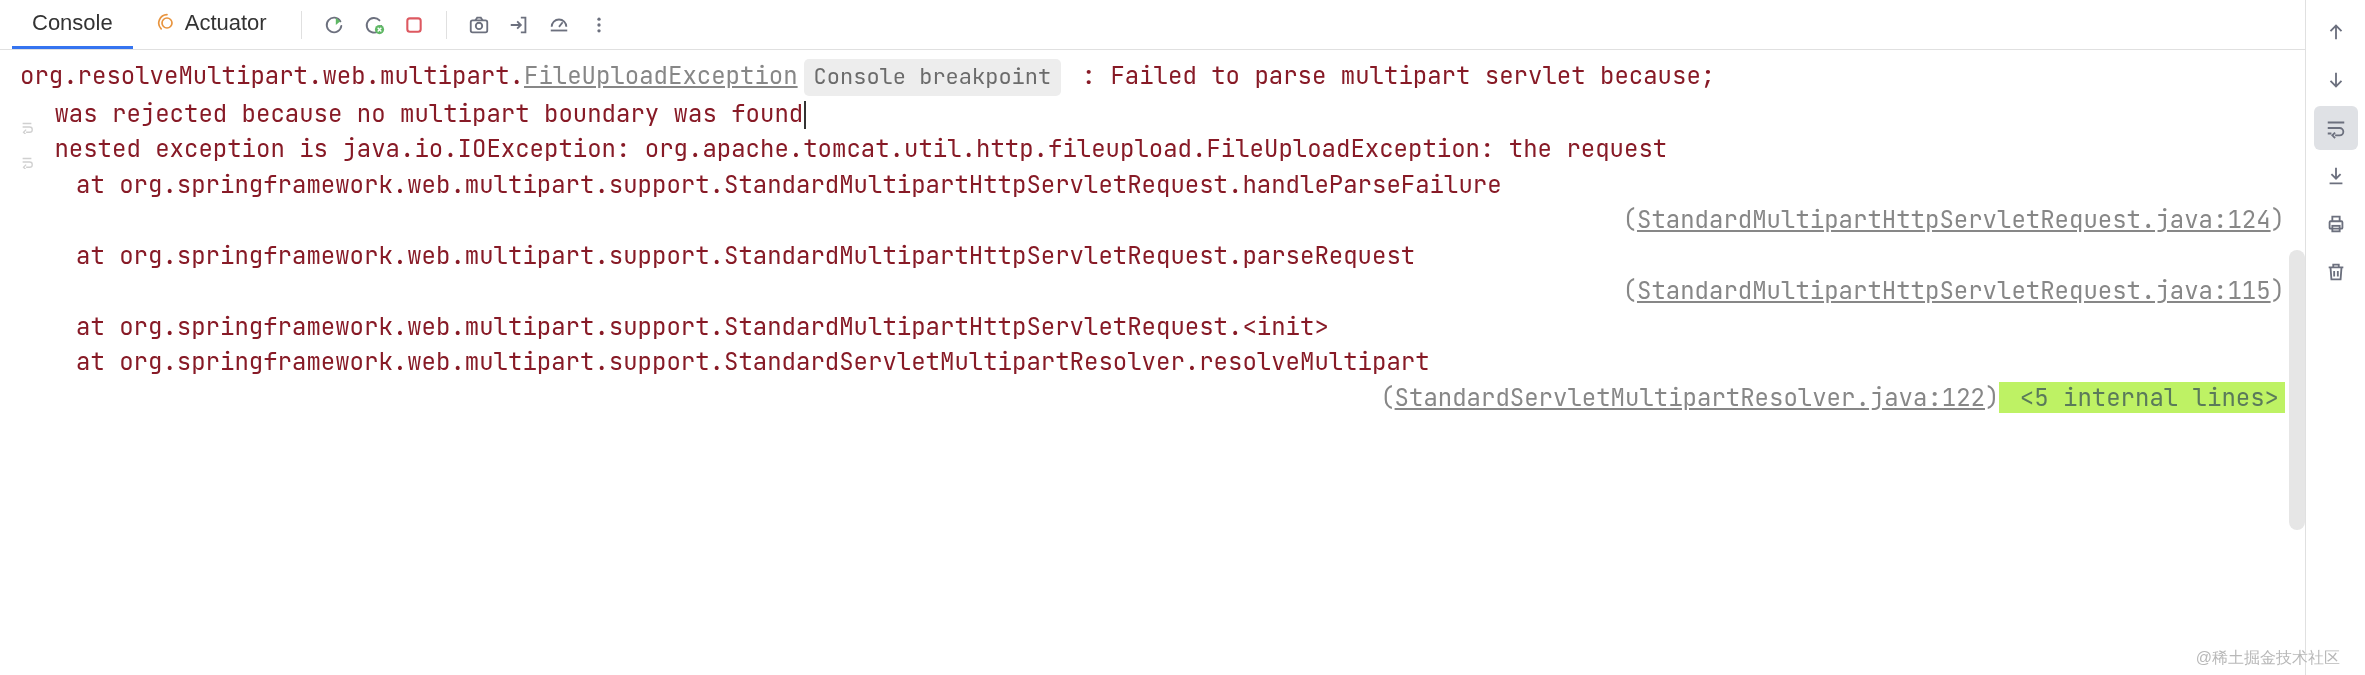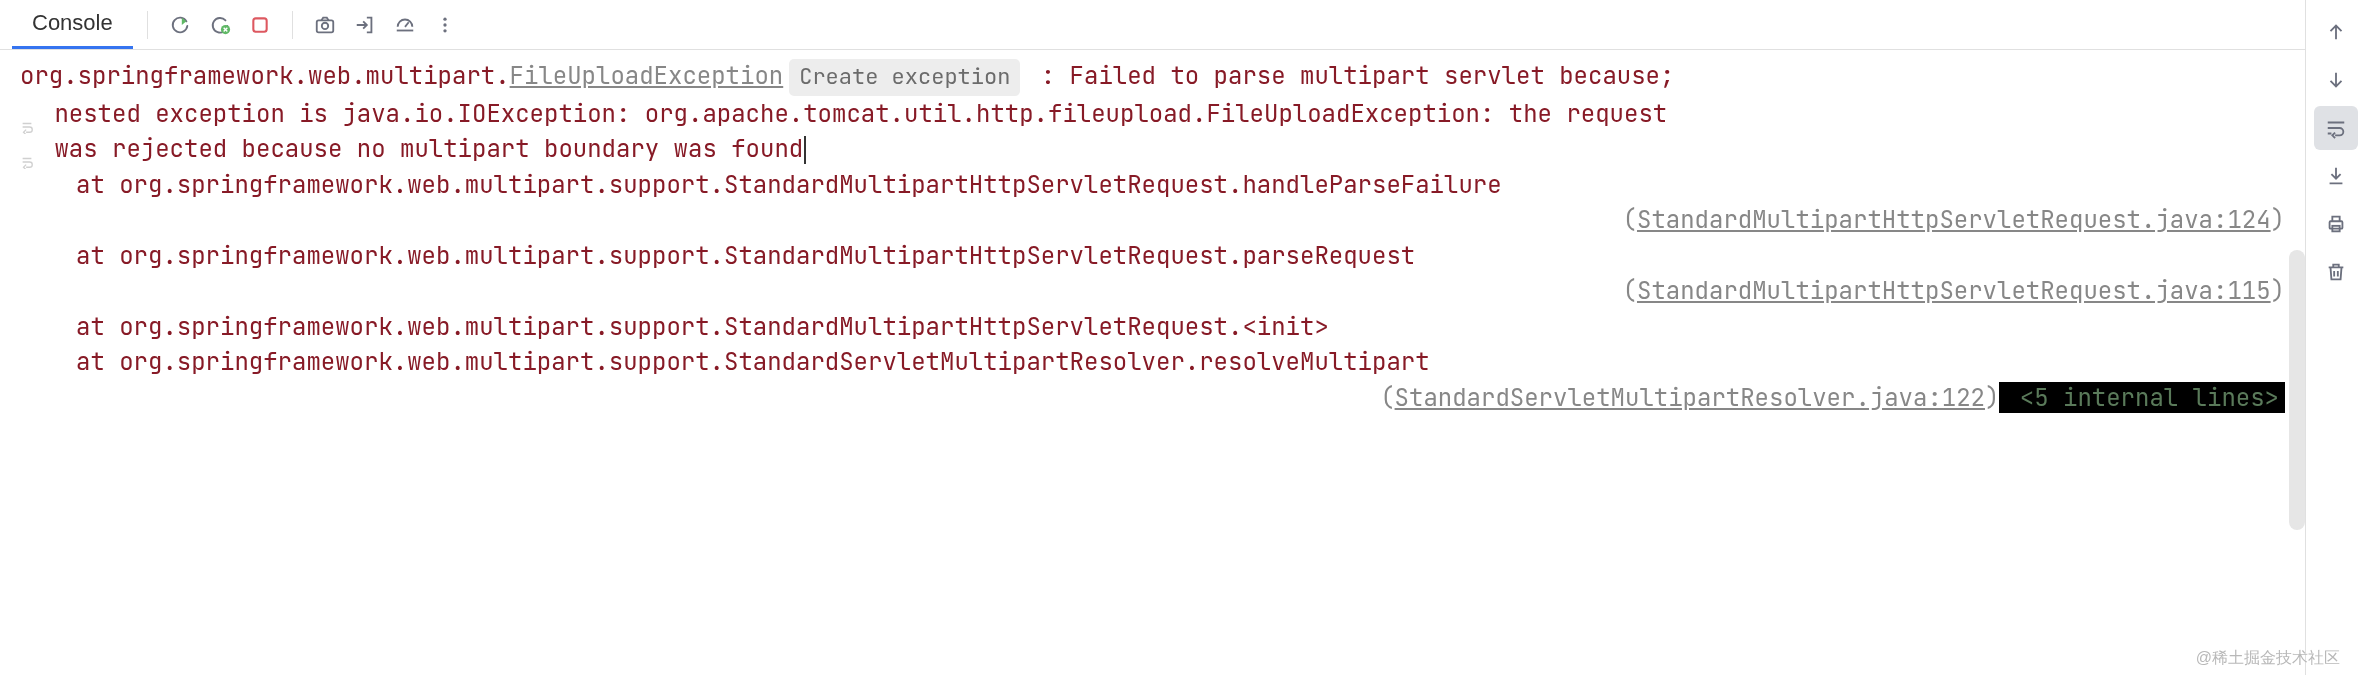--- a/index.html
+++ b/index.html
@@ -92,21 +92,21 @@
       background: #ededed;
       color: #6b6b6b;
       border-radius: 5px;
       padding: 2px 10px;
       margin: 0 6px;
       font-size: 22px;
       display: inline-block;
       cursor: pointer;
     }
     .collapsed-lines {
-      background: #000000;
+      background: #bef264;
       color: #5a7a5a;
       padding: 0 6px;
     }
     .indent-1 { padding-left: 56px; }
     .indent-2 { padding-left: 80px; text-align: right; }
     .soft-wrap-glyph {
       display: inline-block;
       width: 14px;
       height: 14px;
       margin-right: 6px;
@@ -150,20 +150,29 @@
     }
   </style>
 </head>
 <body>
 
 <div class="main-panel">
   <div class="toolbar">
     <div class="tab active">
       <span>Console</span>
     </div>
+    <div class="tab">
+      <span class="actuator-icon">
+        <svg width="22" height="22" viewBox="0 0 24 24" fill="none" stroke="currentColor" stroke-width="2">
+            <circle cx="12" cy="12" r="6"></circle>
+            <path d="M12 2a10 10 0 0 0-7 17" stroke-linecap="round"></path>
+          </svg>
+      </span>
+      <span>Actuator</span>
+    </div>
     <div class="toolbar-sep"></div>
     <div class="toolbar-btn">
       <svg width="22" height="22" viewBox="0 0 24 24" fill="none">
           <path d="M19 8A8 8 0 1 0 20 13" stroke="#6c707e" stroke-width="2" stroke-linecap="round"></path>
           <path d="M14 4l5 4-5 4" fill="#5fb865"></path>
         </svg>
     </div>
     <div class="toolbar-btn">
       <svg width="22" height="22" viewBox="0 0 24 24" fill="none">
           <path d="M18 7A8 8 0 1 0 20 13" stroke="#6c707e" stroke-width="2" stroke-linecap="round"></path>
@@ -200,27 +209,27 @@
     <div class="toolbar-btn">
       <svg width="20" height="20" viewBox="0 0 24 24" fill="#6c707e">
           <circle cx="12" cy="5" r="2"></circle>
           <circle cx="12" cy="12" r="2"></circle>
           <circle cx="12" cy="19" r="2"></circle>
         </svg>
     </div>
   </div>
 
   <div class="console-body">
-    <div class="line"><span class="err">org.springframework.web.multipart.</span><span class="link">FileUploadException</span><span class="breakpoint-badge">Create exception</span><span class="err"> : Failed to parse multipart servlet because;</span></div>
+    <div class="line"><span class="err">org.resolveMultipart.web.multipart.</span><span class="link">FileUploadException</span><span class="breakpoint-badge">Console breakpoint</span><span class="err"> : Failed to parse multipart servlet because;</span></div>
+    <div class="line"><span class="soft-wrap-glyph"><svg width="14" height="14" viewBox="0 0 16 16">
+            <path d="M3 4h10M3 8h8a3 3 0 0 1 0 6l-4-0M7 11l-3 3 3 3" fill="none" stroke="#d0d0d0" stroke-width="1.5"></path>
+          </svg></span><span class="err"> was rejected because no multipart boundary was found</span><span class="cursor"></span></div>
     <div class="line"><span class="soft-wrap-glyph"><svg width="14" height="14" viewBox="0 0 16 16">
             <path d="M3 4h10M3 8h8a3 3 0 0 1 0 6l-4-0M7 11l-3 3 3 3" fill="none" stroke="#d0d0d0" stroke-width="1.5"></path>
           </svg></span><span class="err"> nested exception is java.io.IOException: org.apache.tomcat.util.http.fileupload.FileUploadException: the request</span></div>
-    <div class="line"><span class="soft-wrap-glyph"><svg width="14" height="14" viewBox="0 0 16 16">
-            <path d="M3 4h10M3 8h8a3 3 0 0 1 0 6l-4-0M7 11l-3 3 3 3" fill="none" stroke="#d0d0d0" stroke-width="1.5"></path>
-          </svg></span><span class="err"> was rejected because no multipart boundary was found</span><span class="cursor"></span></div>
 
     <div class="line indent-1 err">at org.springframework.web.multipart.support.StandardMultipartHttpServletRequest.handleParseFailure</div>
     <div class="line indent-2"><span class="link-plain">(</span><span class="link">StandardMultipartHttpServletRequest.java:124</span><span class="link-plain">)</span></div>
 
     <div class="line indent-1 err">at org.springframework.web.multipart.support.StandardMultipartHttpServletRequest.parseRequest</div>
     <div class="line indent-2"><span class="link-plain">(</span><span class="link">StandardMultipartHttpServletRequest.java:115</span><span class="link-plain">)</span></div>
 
     <div class="line indent-1 err">at org.springframework.web.multipart.support.StandardMultipartHttpServletRequest.&lt;init&gt;</div>
 
     <div class="line indent-1 err">at org.springframework.web.multipart.support.StandardServletMultipartResolver.resolveMultipart</div>

